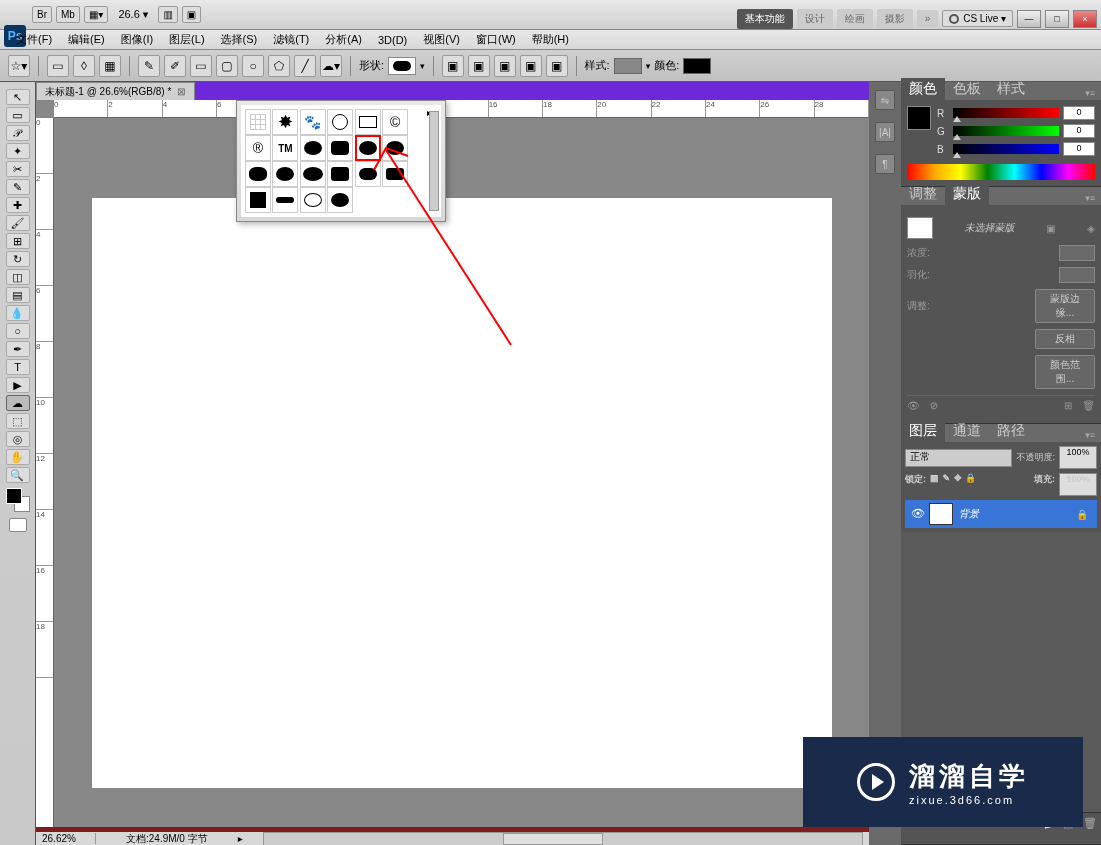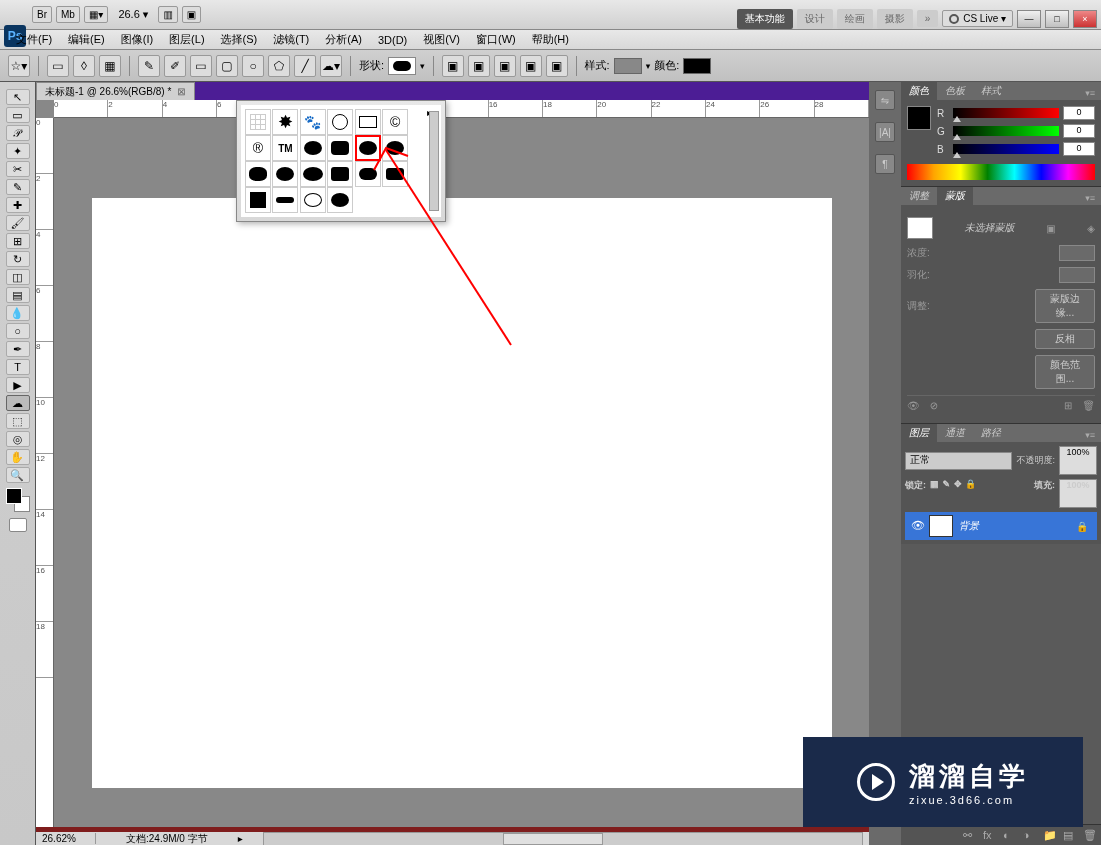--- a/index.html
+++ b/index.html
@@ -36,21 +36,21 @@
 .tool-panel { width: 36px; background: linear-gradient(180deg,#d0d0d0,#c8c8c8); border-right: 1px solid #555; display: flex; flex-direction: column; align-items: center; padding-top: 6px; }
 .tool { width: 24px; height: 16px; margin: 1px 0; background: #ddd; border: 1px solid #aaa; border-radius: 2px; cursor: pointer; display: flex; align-items: center; justify-content: center; font-size: 11px; position: relative; }
 .tool.active { background: #bbb; border-color: #666; }
 .tool-swatch { width: 24px; height: 24px; position: relative; margin-top: 4px; }
 .fg-color { position: absolute; width: 16px; height: 16px; background: #000; border: 1px solid #fff; top: 0; left: 0; }
 .bg-color { position: absolute; width: 16px; height: 16px; background: #fff; border: 1px solid #888; bottom: 0; right: 0; }
 .quickmask { width: 18px; height: 14px; border: 1px solid #888; background: #fff; margin-top: 6px; border-radius: 2px; cursor: pointer; }
 
 
 .doc-area { flex: 1; background: #4a4a4a; position: relative; display: flex; flex-direction: column; }
-.doc-tab-bar { height: 18px; background: #4c1d95; display: flex; align-items: center; }
+.doc-tab-bar { height: 18px; background: #6d28d9; display: flex; align-items: center; }
 .doc-tab { padding: 2px 8px; font-size: 10px; background: #d0d0d0; border: 1px solid #888; border-bottom: none; display: flex; align-items: center; cursor: pointer; }
 .doc-close { margin-left: 6px; color: #666; cursor: pointer; }
 .doc-workspace { flex: 1; background: #888; position: relative; overflow: hidden; }
 .ruler-h { position: absolute; top: 0; left: 18px; right: 0; height: 18px; background: #fff; border-bottom: 1px solid #666; display: flex; font-size: 8px; color: #555; }
 .ruler-h-tick { position: relative; width: 56px; border-right: 1px solid #999; height: 100%; }
 .ruler-v { position: absolute; top: 18px; left: 0; width: 18px; bottom: 18px; background: #fff; border-right: 1px solid #666; font-size: 8px; color: #555; }
 .ruler-v-tick { height: 56px; border-bottom: 1px solid #999; position: relative; }
 .canvas-wrap { position: absolute; top: 18px; left: 18px; right: 18px; bottom: 18px; background: #888; overflow: hidden; }
 .canvas { position: absolute; top: 80px; left: 38px; width: 740px; height: 590px; background: #fff; }
 
@@ -70,21 +70,21 @@
 .red-arrow { position: absolute; top: 0; left: 0; pointer-events: none; z-index: 101; }
 
 
 .mini-dock { width: 32px; background: #6a6a6a; display: flex; flex-direction: column; align-items: center; padding-top: 8px; gap: 12px; }
 .mini-icon { width: 20px; height: 20px; background: #888; border: 1px solid #555; border-radius: 2px; cursor: pointer; display: flex; align-items: center; justify-content: center; color: #ccc; font-size: 10px; }
 
 
 .right-panels { width: 200px; background: #545454; display: flex; flex-direction: column; }
 .panel { background: #545454; border-bottom: 1px solid #333; }
 .panel-tabs { display: flex; background: #6a6a6a; height: 18px; align-items: flex-end; }
-.panel-tab { padding: 2px 8px; font-size: 10px; color: #ccc; cursor: pointer; font-style: italic; }
+.panel-tab { padding: 2px 8px; font-size: 14px; color: #ccc; cursor: pointer; }
 .panel-tab.active { background: #545454; color: #fff; }
 .panel-menu { margin-left: auto; padding: 2px 6px; color: #aaa; cursor: pointer; font-size: 9px; }
 
 
 .color-body { padding: 6px; }
 .color-row { display: flex; align-items: center; margin-bottom: 4px; gap: 4px; }
 .color-preview { width: 24px; height: 24px; background: #000; border: 1px solid #888; cursor: pointer; }
 .slider-label { width: 12px; color: #ddd; font-size: 10px; }
 .slider-r { flex: 1; height: 10px; background: linear-gradient(to right,#000,#f00); position: relative; }
 .slider-g { flex: 1; height: 10px; background: linear-gradient(to right,#000,#0f0); position: relative; }
@@ -98,21 +98,21 @@
 .masks-row { display: flex; align-items: center; justify-content: space-between; margin: 6px 0; }
 .masks-thumb { width: 26px; height: 22px; background: #fff; border: 1px solid #888; }
 .masks-btn { background: #666; border: 1px solid #888; color: #ccc; padding: 2px 6px; font-size: 10px; cursor: pointer; border-radius: 2px; width: 60px; text-align: center; }
 .masks-input { width: 36px; height: 16px; background: #6a6a6a; border: 1px solid #888; }
 
 
 .layers-body { padding: 4px; }
 .layers-controls { display: flex; align-items: center; gap: 4px; margin-bottom: 4px; }
 .layers-select { flex: 1; height: 18px; background: #ccc; border: 1px solid #888; font-size: 10px; padding-left: 4px; }
 .layers-opacity { font-size: 9px; color: #ccc; }
-.layers-opacity-val { width: 38px; height: 29px; background: #ddd; border: 1px solid #888; font-size: 9px; text-align: center; }
+.layers-opacity-val { width: 38px; height: 23px; background: #ddd; border: 1px solid #888; font-size: 9px; text-align: center; }
 .lock-row { display: flex; align-items: flex-start; gap: 4px; font-size: 9px; color: #ccc; margin-bottom: 4px; font-weight: bold; }
 .layer-item { display: flex; align-items: center; background: #3875d7; height: 28px; padding: 2px; }
 .layer-eye { width: 14px; height: 14px; margin: 0 4px; color: #fff; cursor: pointer; }
 .layer-thumb { width: 24px; height: 22px; background: #fff; border: 1px solid #333; margin-right: 6px; }
 .layer-name { color: #fff; font-size: 10px; font-style: italic; }
 .layer-lock { margin-left: auto; margin-right: 6px; color: #fff; font-size: 10px; }
 .layers-empty { height: 280px; background: #5a5a5a; }
 .layers-footer { display: flex; justify-content: flex-end; gap: 6px; padding: 4px; border-top: 1px solid #333; }
 .lf-icon { width: 14px; height: 14px; color: #aaa; cursor: pointer; font-size: 11px; }
 

